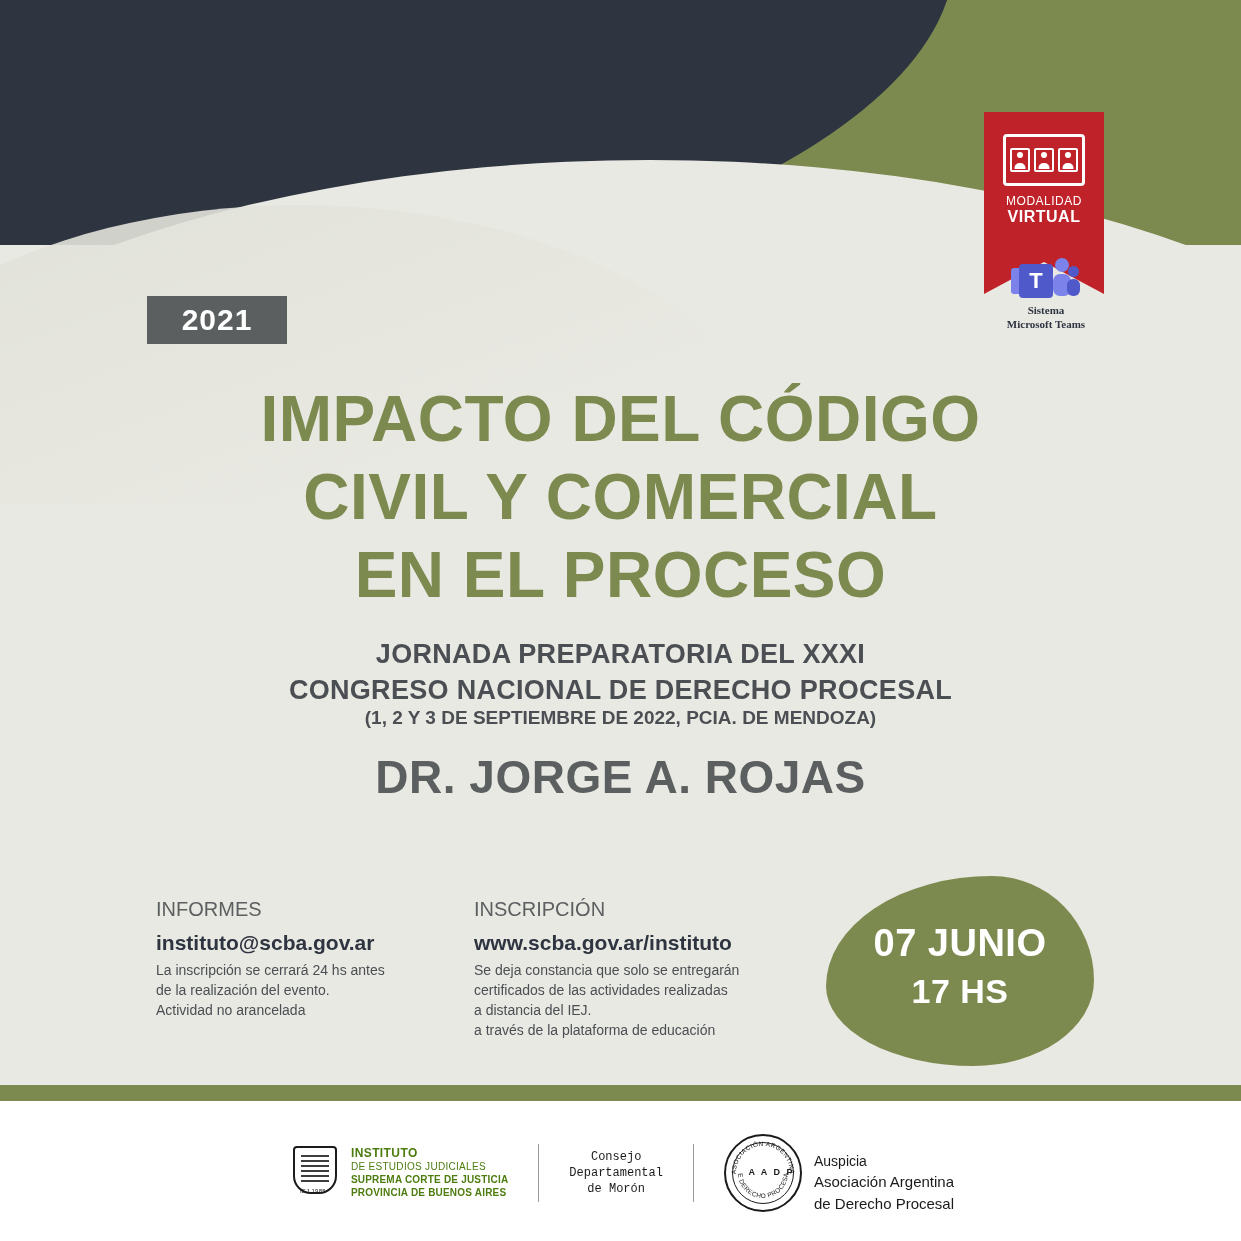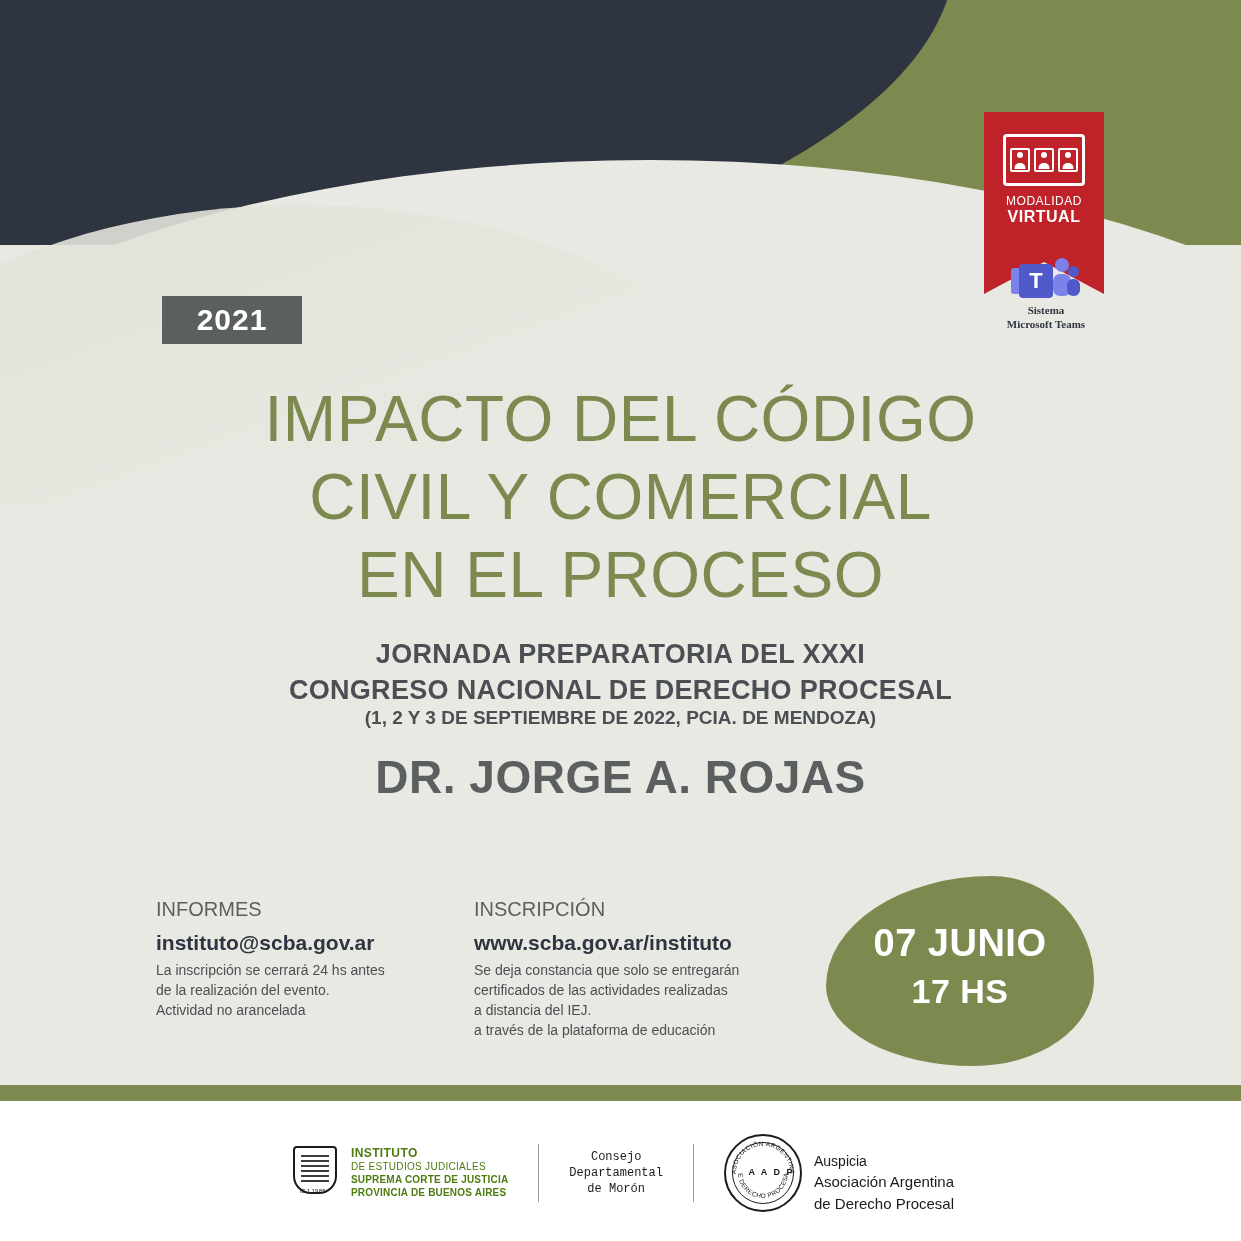--- a/index.html
+++ b/index.html
@@ -50,21 +50,21 @@
     position:absolute;left:0;top:1085px;width:1241px;height:16px;
     background:#7d8a4f;
   }
   .bg-footer{
     position:absolute;left:0;top:1101px;width:1241px;height:140px;
     background:#ffffff;
   }
 
   
   .year-badge{
-    position:absolute;left:162px;top:296px;width:140px;height:48px;
+    position:absolute;left:147px;top:296px;width:140px;height:48px;
     background:#5c5f60;color:#fff;
     display:flex;align-items:center;justify-content:center;
     font-size:30px;font-weight:bold;letter-spacing:1px;
   }
 
   
   .ribbon{
     position:absolute;left:984px;top:112px;width:120px;height:150px;
     background:#c0222a;
   }
@@ -118,21 +118,21 @@
   .teams-body1{position:absolute;left:42px;top:16px;width:18px;height:22px;border-radius:7px;background:#7b83eb;}
   .teams-body2{position:absolute;left:56px;top:21px;width:13px;height:17px;border-radius:6px;background:#5059c9;}
   .teams-cap{
     font-size:11px;font-weight:bold;color:#2e3440;line-height:1.25;font-family:Liberation Serif, serif;
   }
 
   
   .title{
     position:absolute;left:0;top:380px;width:1241px;
     text-align:center;
-    color:#7d8a4f;font-size:64px;font-weight:normal;line-height:1.22;
+    color:#7d8a4f;font-size:64px;font-weight:bold;line-height:1.22;
     letter-spacing:.5px;
   }
   .subtitle{
     position:absolute;left:0;top:636px;width:1241px;text-align:center;
     color:#4b4f53;font-size:27px;font-weight:bold;line-height:1.35;
     letter-spacing:.3px;
   }
   .subtitle-small{
     position:absolute;left:0;top:707px;width:1241px;text-align:center;
     color:#4b4f53;font-size:19px;font-weight:bold;

